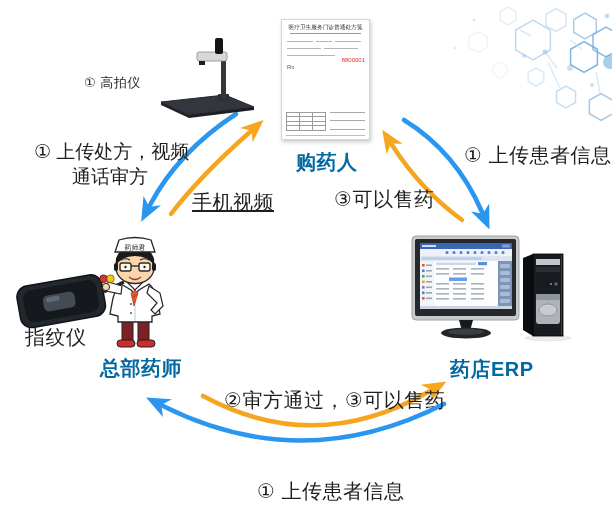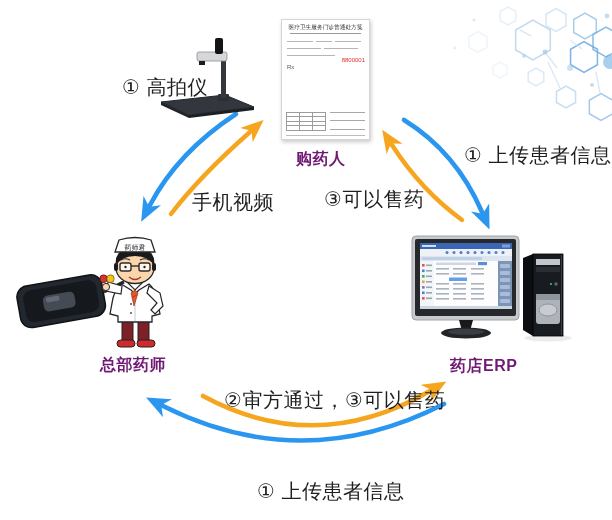--- a/index.html
+++ b/index.html
@@ -1,21 +1,21 @@
 <!DOCTYPE html>
 <html><head>
 <meta charset="utf-8">
 <style>
   html,body{margin:0;padding:0;background:#fff;}
   .stage{position:relative;width:612px;height:520px;background:#fff;overflow:hidden;
          font-family:"Liberation Sans","DejaVu Sans",sans-serif;}
   .stage svg{position:absolute;left:0;top:0;pointer-events:none;}
   .lbl{position:absolute;color:#1f1f1f;font-size:20px;white-space:nowrap;letter-spacing:.5px;}
-  .lbl.red{color:#701a75;font-weight:700;font-size:16px;}
-  .lbl.big{font-size:20px;margin-left:38px;}
+  .lbl.red{color:#0369a1;font-weight:700;font-size:20px;}
+  .lbl.big{font-size:13px;}
   .two-line{text-align:center;line-height:25px;white-space:nowrap;}
   
   .rx-card{position:absolute;left:281px;top:19px;width:89px;height:121px;background:#fff;
            border:1px solid #d6d6d6;box-shadow:1px 2px 4px rgba(0,0,0,.22);
            box-sizing:border-box;display:flex;flex-direction:column;font-size:6px;color:#444;}
   .rx-title{text-align:center;padding-top:3px;font-size:6.2px;color:#2a2a2a;transform:scale(.92);white-space:nowrap;}
   .rx-rule{width:82%;margin:1px auto 2px auto;border-bottom:1px solid #9a9a9a;}
   .rx-fields{padding:0 5px;}
   .rx-line{display:inline-block;height:5px;border-bottom:1px solid #b5b5b5;margin-right:3px;}
   .rx-serial{text-align:right;color:#e23030;padding-right:4px;font-size:6px;line-height:7px;}
@@ -284,29 +284,34 @@
         <div class="rx-sign-line"></div>
           <div class="rx-sign-line"></div>
           <div class="rx-sign-line"></div>
       </div>
     </div>
     <div class="rx-foot-rule"></div>
   </div>
 
   <div class="lbl big" style="left:84px;top:74px;">① 高拍仪</div>
 
-
-  <div class="lbl" style="left:192px;top:189px;">手机视频</div>
+  <div class="two-line" style="position:absolute;left:34px;top:139px;width:152px;color:#1f1f1f;font-size:19px;">
+    <div>① 上传处方，视频</div>
+    <div>通话审方</div>
+  </div>
+
+  <div class="lbl" style="left:192px;top:189px;text-decoration:underline;">手机视频</div>
 
   <div class="lbl red" style="left:296px;top:149px;">购药人</div>
 
-  <div class="lbl" style="left:324px;top:186px;">③可以售药</div>
+  <div class="lbl" style="left:334px;top:186px;">③可以售药</div>
 
   <div class="lbl" style="left:464px;top:142px;">① 上传患者信息</div>
 
+  <div class="lbl" style="left:25px;top:324px;">指纹仪</div>
 
   <div class="lbl red" style="left:450px;top:356px;">药店ERP</div>
 
   <div class="lbl red" style="left:100px;top:355px;">总部药师</div>
 
   <div class="lbl" style="left:224px;top:387px;">②审方通过，③可以售药</div>
 
   <div class="lbl" style="left:257px;top:478px;">① 上传患者信息</div>
 
 </div>

